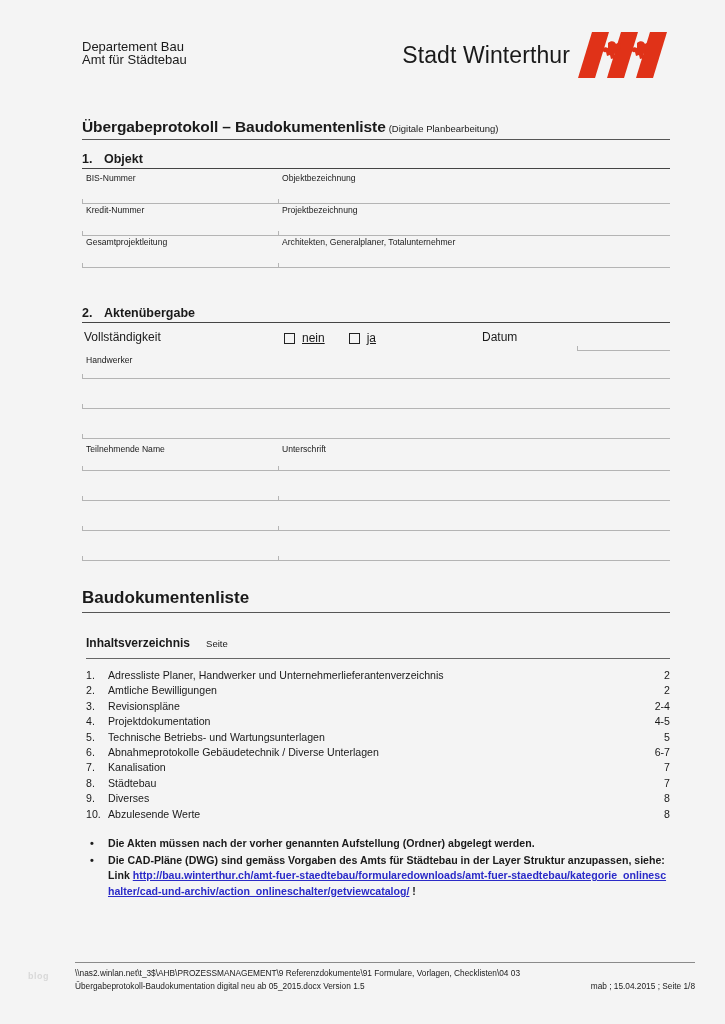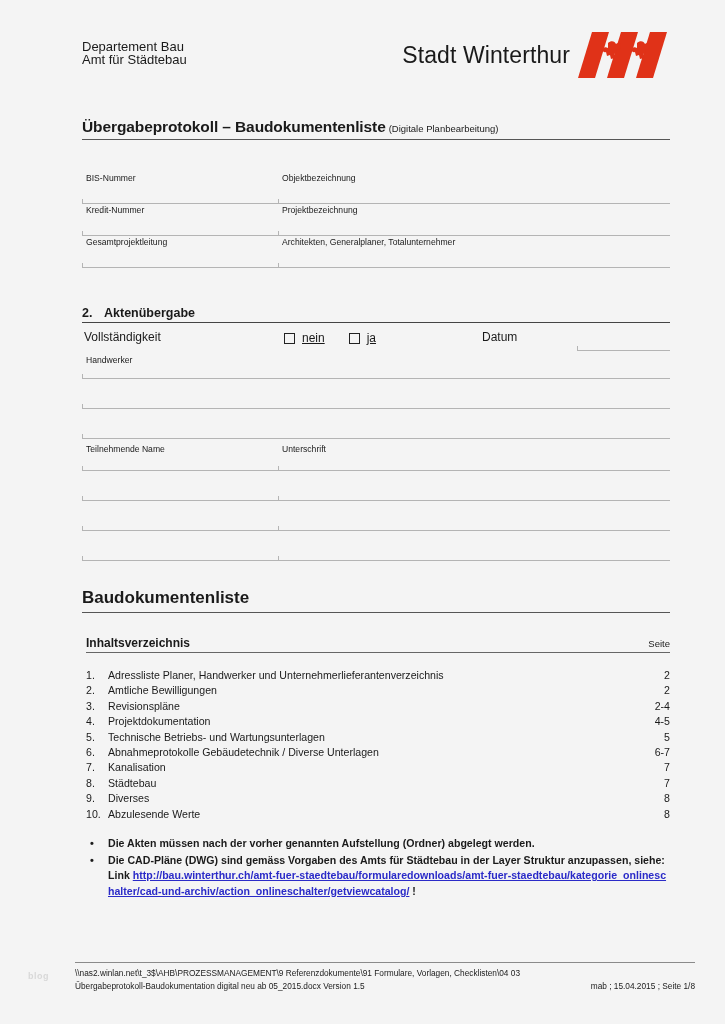--- a/index.html
+++ b/index.html
@@ -239,25 +239,24 @@
     padding-bottom: 4px;
   }
 
   
   .toc-head {
     position: absolute;
     left: 86px;
     right: 55px;
     top: 636px;
     border-bottom: 1.1px solid #666;
-    padding-bottom: 2px;
+    padding-bottom: 8px;
     font-size: 12px;
     font-weight: bold;
     display: flex;
-    justify-content: space-between;
     align-items: baseline;
     gap: 16px;
   }
   .toc-head .seite {
     font-size: 9.5px;
     font-weight: normal;
   }
   .toc-list {
     position: absolute;
     left: 86px;
@@ -361,20 +360,23 @@
           <path d="M59,11 c3,-3 7,-2 8,1 c2,-2 5,-1 5,2 c0,3 -3,4 -5,3 l1,4 l-3,1 l1,4 l-4,1 l-1,-4 l-3,1 l-1,-4 c-2,1 -4,-1 -3,-3 c1,-2 3,-2 5,-1 z"></path>
         </g>
       </svg>
     </div>
   </div>
 
   <div class="doc-title-wrap">
     <span class="doc-title">Übergabeprotokoll – Baudokumentenliste</span><span class="doc-title-sub">(Digitale Planbearbeitung)</span>
   </div>
 
+  <div class="sect" style="top:152px;">
+    <span class="num">1.</span><span>Objekt</span>
+  </div>
 
   <div class="fieldrow" style="top:172px;">
     <div class="fieldcell c-right">
       <span class="lbl">Objektbezeichnung</span>
     </div>
     <div class="fieldcell c-left">
       <span class="lbl">BIS-Nummer</span>
     </div>
   </div>
 

